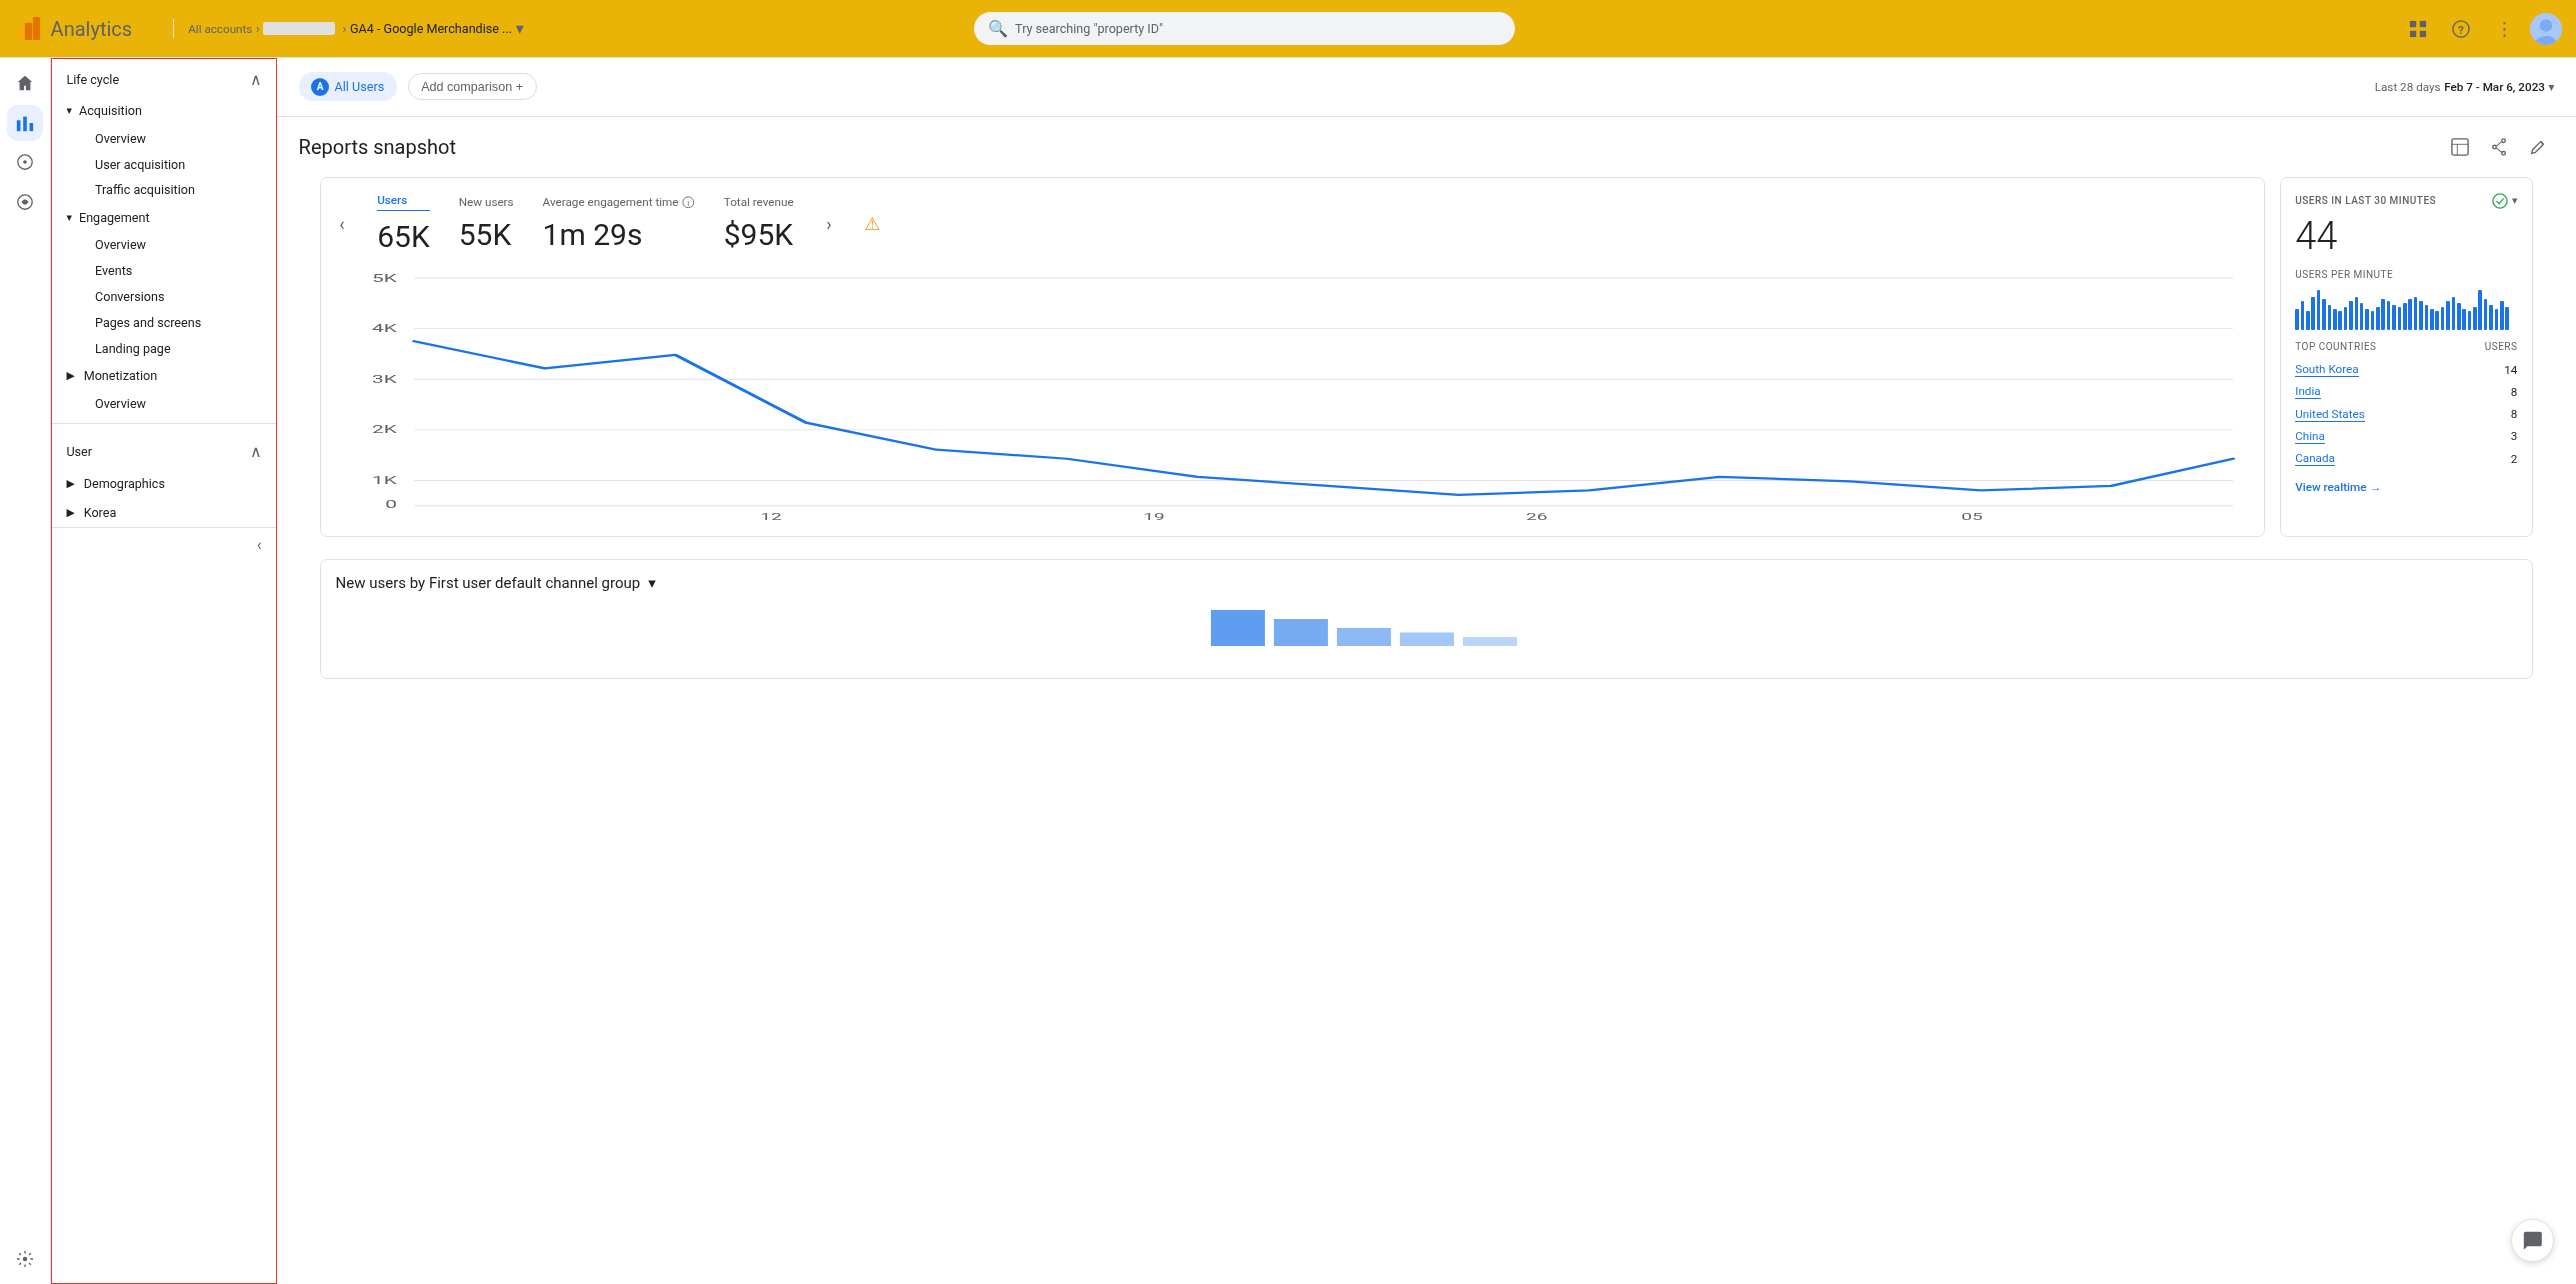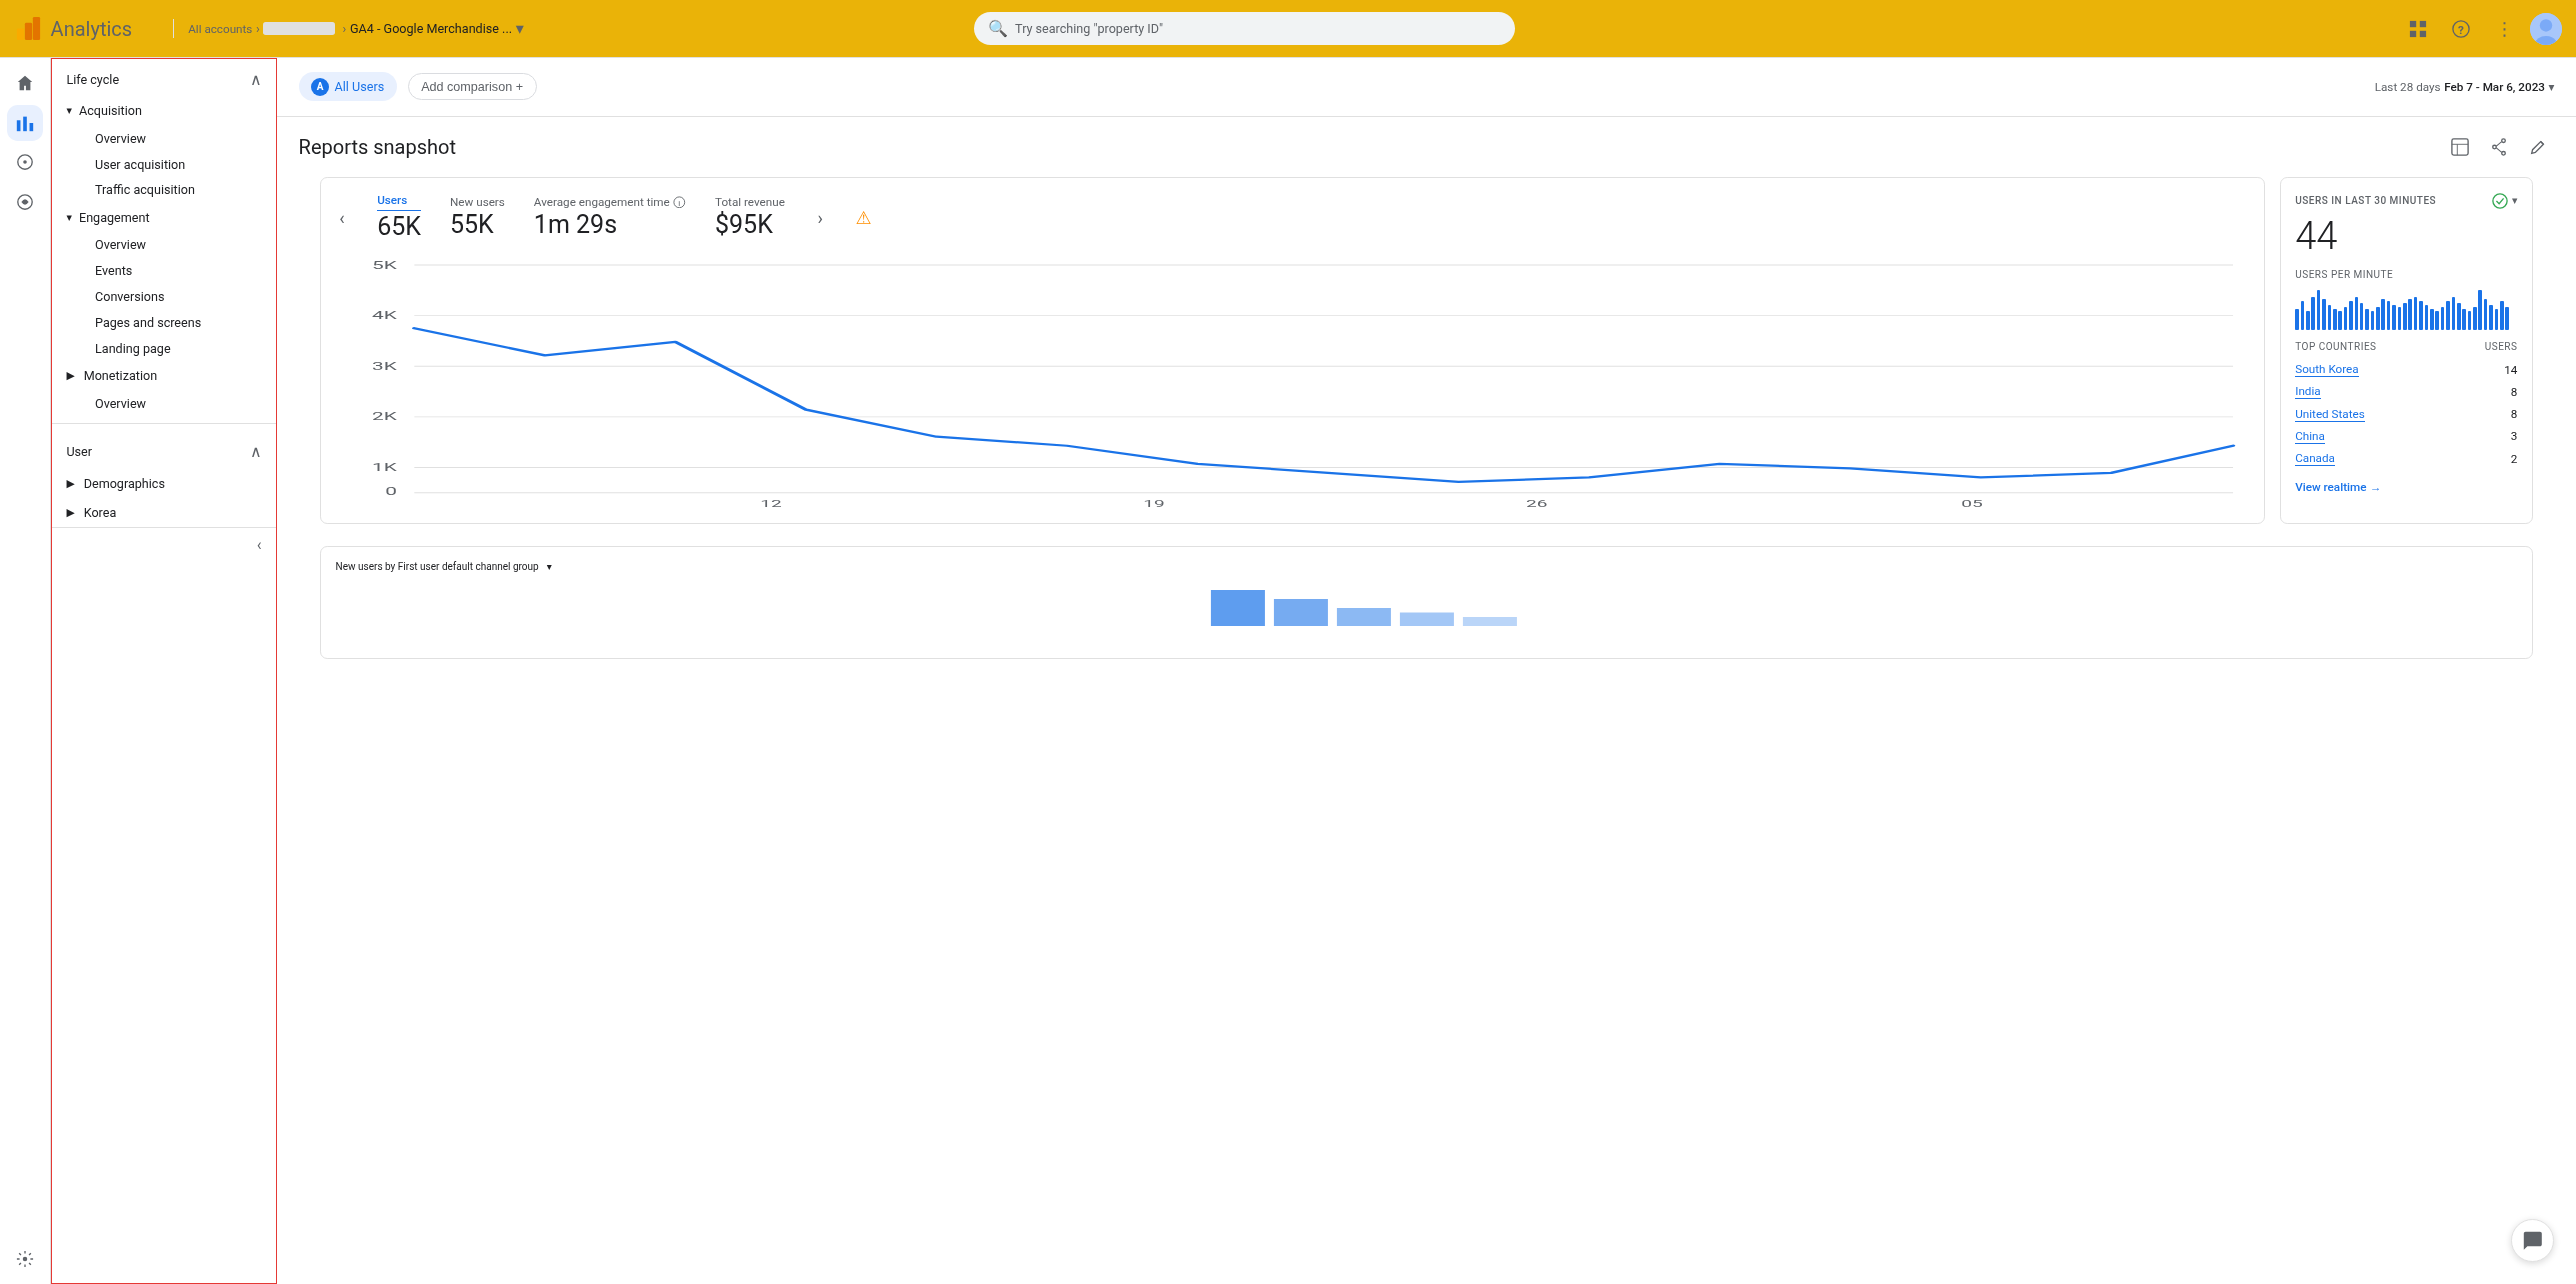--- a/index.html
+++ b/index.html
@@ -87,21 +87,21 @@
     .snapshot-action-btn { width: 32px; height: 32px; display: flex; align-items: center; justify-content: center; cursor: pointer; color: #5f6368; font-size: 16px; }
 
     
     .main-grid { display: flex; gap: 14.4px; padding: 0 21.6px 21.6px; }
 
     
     .chart-card { flex: 1; background: #fff; border: 0.9px solid #e0e0e0; border-radius: 7.2px; padding: 14.4px; }
     .metrics-row { display: flex; align-items: center; gap: 29px; margin-bottom: 14.4px; position: relative; }
     .metric { cursor: pointer; }
     .metric-label { font-size: 11.7px; color: #5f6368; display: flex; align-items: center; gap: 3.6px; }
-    .metric-value { font-size: 25px; font-weight: 400; color: #202124; margin-top: 1px; }
+    .metric-value { font-size: 30px; font-weight: 400; color: #202124; margin-top: 8px; }
     .metric.selected .metric-label { color: #1a73e8; font-weight: 500; border-bottom: 1.8px solid #1a73e8; padding-bottom: 3.6px; }
     .metric.selected .metric-value { color: #202124; }
     .nav-arrow { font-size: 18px; color: #5f6368; cursor: pointer; padding: 3.6px; }
     .alert-icon { color: #ff8f00; font-size: 18px; }
 
     
     .line-chart-container { position: relative; width: 100%; height: 253px; }
     .chart-svg { width: 100%; height: 100%; }
 
     
@@ -116,21 +116,21 @@
     .countries-header { display: flex; justify-content: space-between; font-size: 10px; color: #5f6368; text-transform: uppercase; letter-spacing: 0.5px; margin-bottom: 7.2px; }
     .country-row { display: flex; justify-content: space-between; align-items: center; padding: 3.6px 0; font-size: 11.7px; }
     .country-name { color: #1a73e8; cursor: pointer; border-bottom: 0.9px solid #1a73e8; }
     .country-count { color: #202124; }
     .view-realtime { display: flex; align-items: center; gap: 3.6px; color: #1a73e8; font-size: 11.7px; cursor: pointer; margin-top: 10.8px; font-weight: 500; }
 
     
     .bottom-row { display: flex; gap: 14.4px; padding: 0 21.6px 21.6px; }
     .bottom-card { flex: 1; background: #fff; border: 0.9px solid #e0e0e0; border-radius: 7.2px; padding: 14.4px; }
     .bottom-card-title { font-size: 11.7px; color: #5f6368; text-transform: uppercase; letter-spacing: 0.5px; margin-bottom: 7.2px; font-weight: 500; }
-    .bottom-card-subtitle { font-size: 10px; color: #202124; display: flex; align-items: center; gap: 8px; cursor: pointer; }
+    .bottom-card-subtitle { font-size: 15px; color: #202124; display: flex; align-items: center; gap: 8px; cursor: pointer; }
     .bottom-card-content { height: 72px; display: flex; align-items: center; justify-content: center; }
     .bottom-insights-row { display: flex; align-items: center; gap: 7.2px; padding: 7.2px 0; color: #5f6368; font-size: 11.7px; }
     .insights-badge { background: #e8f0fe; color: #1a73e8; border-radius: 50%; width: 18px; height: 18px; display: flex; align-items: center; justify-content: center; font-size: 10px; font-weight: 700; }
 
     
     .chat-button { position: fixed; bottom: 21.6px; right: 21.6px; width: 43px; height: 43px; background: #fff; border-radius: 50%; border: 0.9px solid #e0e0e0; display: flex; align-items: center; justify-content: center; cursor: pointer; font-size: 20px; color: #5f6368; box-shadow: 0 1.8px 7.2px rgba(0,0,0,0.15); }
 
     
     .sidebar-red-border { border: 1.8px solid #e53935; }
 

